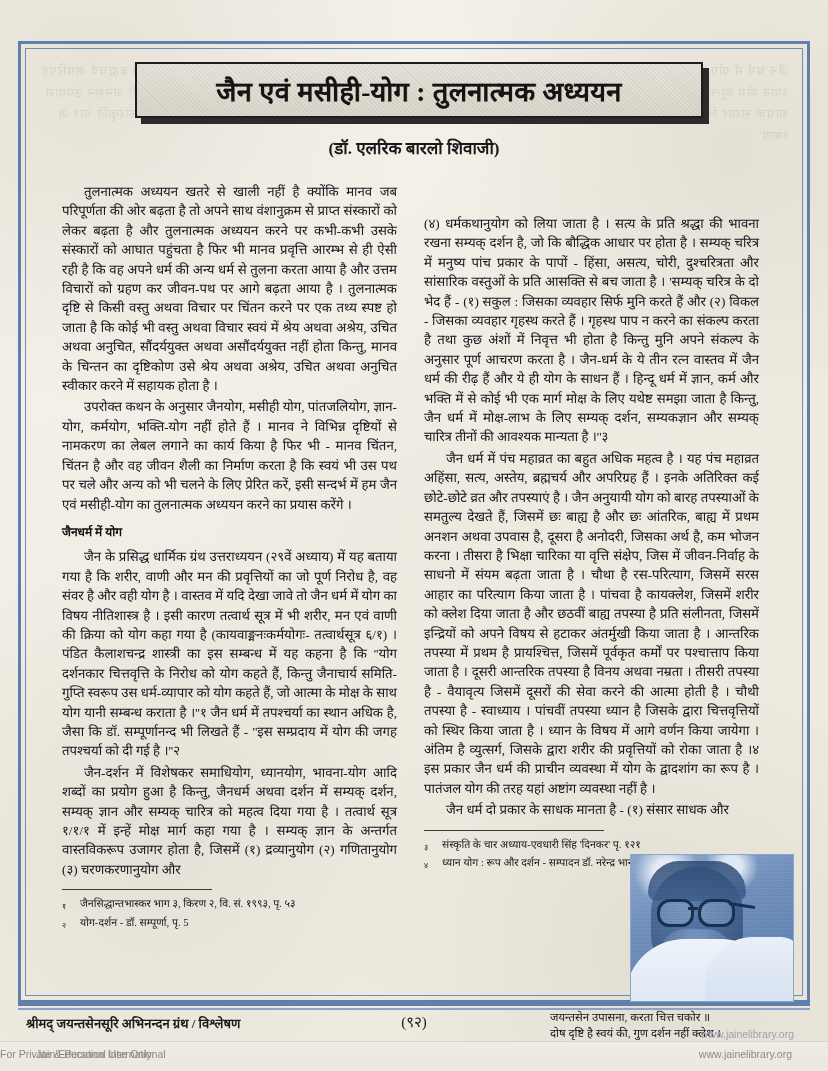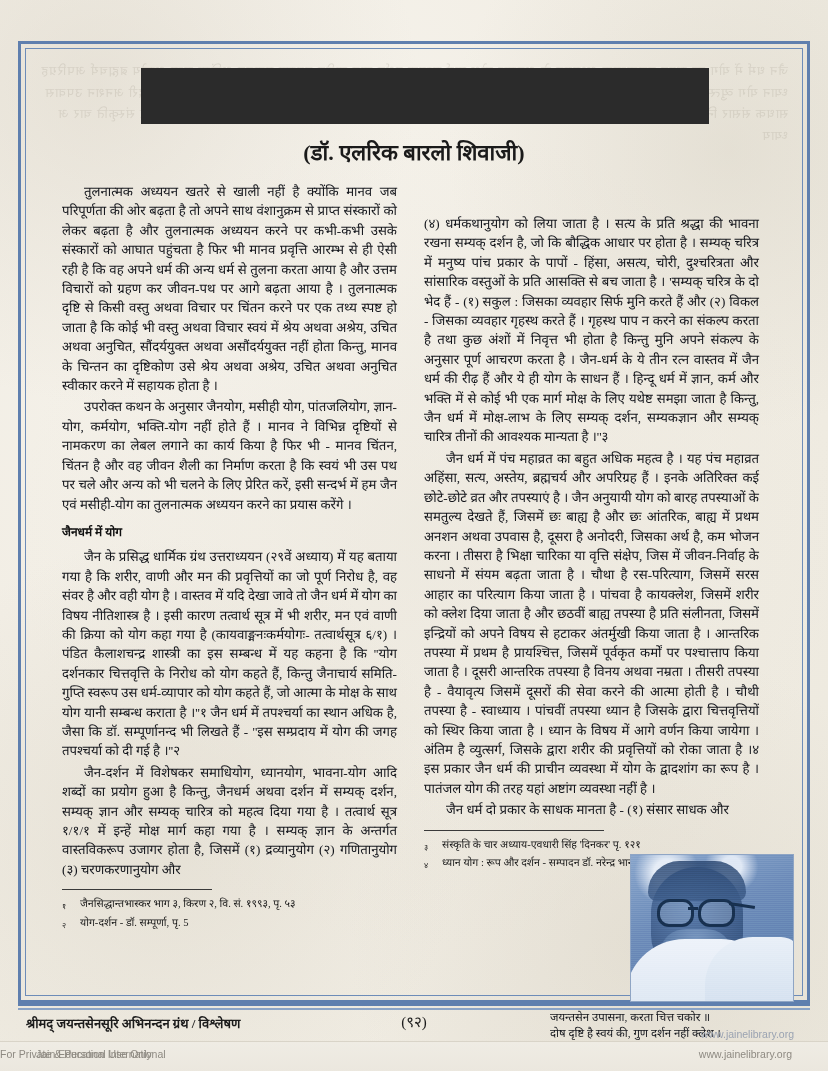--- a/index.html
+++ b/index.html
@@ -90,21 +90,21 @@
     color: #141414;
     letter-spacing: .4px;
     white-space: nowrap;
     text-shadow: .4px .4px 0 rgba(0,0,0,.35);
   }
   .byline {
     position: absolute;
     left: 0; right: 0; top: 136px;
     text-align: center;
     font-family: "Liberation Serif", serif;
-    font-size: 22px;
+    font-size: 17px;
     font-weight: bold;
     color: #1a1a1a;
   }
 
   
   .col {
     position: absolute;
     top: 182px;
     width: 335px;
     font-family: "Liberation Serif", serif;
@@ -311,20 +311,23 @@
 
 <div class="page">
 
   <div class="paper-noise"></div>
   <div class="bleed">जैन धर्म में योग का स्थान तुलनात्मक अध्ययन के अनुसार मोक्ष मार्ग सम्यक् दर्शन ज्ञान चारित्र तपस्या महाव्रत अहिंसा सत्य अस्तेय ब्रह्मचर्य अपरिग्रह ध्यान योग व्युत्सर्ग प्रायश्चित विनय वैयावृत्य स्वाध्याय आन्तरिक बाह्य तपस्या संलीनता कायक्लेश रस परित्याग वृत्ति संक्षेप अनोदरी अनशन उपवास साधक संसार निर्वाण जैन दर्शन पातंजल अष्टांग द्वादशांग व्यवस्था प्राचीन आचार्य कैलाशचन्द्र शास्त्री सम्पूर्णानन्द भानावत दिनकर संस्कृति चार अध्याय</div>
 
   <div class="frame-outer"></div>
   <div class="frame-inner"></div>
 
   <div class="title-shadow"></div>
+  <div class="title-banner">
+    <span class="t">जैन एवं मसीही-योग : तुलनात्मक अध्ययन</span>
+  </div>
 
   <div class="byline">(डॉ. एलरिक बारलो शिवाजी)</div>
 
   <div class="col col-left">
     <p>तुलनात्मक अध्ययन खतरे से खाली नहीं है क्योंकि मानव जब परिपूर्णता की ओर बढ़ता है तो अपने साथ वंशानुक्रम से प्राप्त संस्कारों को लेकर बढ़ता है और तुलनात्मक अध्ययन करने पर कभी-कभी उसके संस्कारों को आघात पहुंचता है फिर भी मानव प्रवृत्ति आरम्भ से ही ऐसी रही है कि वह अपने धर्म की अन्य धर्म से तुलना करता आया है और उत्तम विचारों को ग्रहण कर जीवन-पथ पर आगे बढ़ता आया है । तुलनात्मक दृष्टि से किसी वस्तु अथवा विचार पर चिंतन करने पर एक तथ्य स्पष्ट हो जाता है कि कोई भी वस्तु अथवा विचार स्वयं में श्रेय अथवा अश्रेय, उचित अथवा अनुचित, सौंदर्ययुक्त अथवा असौंदर्ययुक्त नहीं होता किन्तु, मानव के चिन्तन का दृष्टिकोण उसे श्रेय अथवा अश्रेय, उचित अथवा अनुचित स्वीकार करने में सहायक होता है ।</p>
     <p>उपरोक्त कथन के अनुसार जैनयोग, मसीही योग, पांतजलियोग, ज्ञान-योग, कर्मयोग, भक्ति-योग नहीं होते हैं । मानव ने विभिन्न दृष्टियों से नामकरण का लेबल लगाने का कार्य किया है फिर भी - मानव चिंतन, चिंतन है और वह जीवन शैली का निर्माण करता है कि स्वयं भी उस पथ पर चले और अन्य को भी चलने के लिए प्रेरित करें, इसी सन्दर्भ में हम जैन एवं मसीही-योग का तुलनात्मक अध्ययन करने का प्रयास करेंगे ।</p>
 
     <h2 class="sec">जैनधर्म में योग</h2>
 
     <p>जैन के प्रसिद्ध धार्मिक ग्रंथ उत्तराध्ययन (२९वें अध्याय) में यह बताया गया है कि शरीर, वाणी और मन की प्रवृत्तियों का जो पूर्ण निरोध है, वह संवर है और वही योग है । वास्तव में यदि देखा जावे तो जैन धर्म में योग का विषय नीतिशास्त्र है । इसी कारण तत्वार्थ सूत्र में भी शरीर, मन एवं वाणी की क्रिया को योग कहा गया है (कायवाङ्मनःकर्मयोगः- तत्वार्थसूत्र ६/१) । पंडित कैलाशचन्द्र शास्त्री का इस सम्बन्ध में यह कहना है कि ''योग दर्शनकार चित्तवृत्ति के निरोध को योग कहते हैं, किन्तु जैनाचार्य समिति-गुप्ति स्वरूप उस धर्म-व्यापार को योग कहते हैं, जो आत्मा के मोक्ष के साथ योग यानी सम्बन्ध कराता है ।''१ जैन धर्म में तपश्चर्या का स्थान अधिक है, जैसा कि डॉ. सम्पूर्णानन्द भी लिखते हैं - ''इस सम्प्रदाय में योग की जगह तपश्चर्या को दी गई है ।''२</p>

